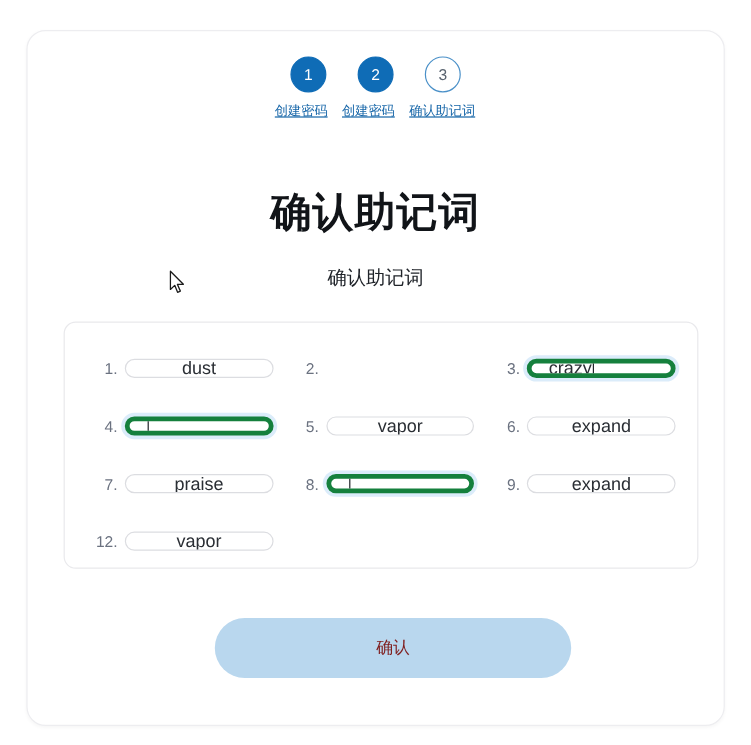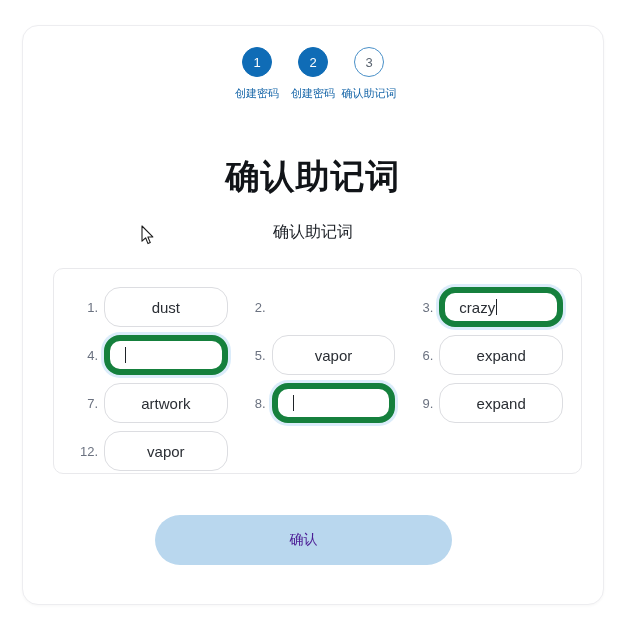--- a/index.html
+++ b/index.html
@@ -69,23 +69,23 @@
   .step-circle.todo {
     background: #ffffff;
     border: 1px solid #4a90c8;
     color: #5a6470;
   }
   .step-label {
     margin-top: 9px;
     font-size: 11px;
     line-height: 14px;
     color: #1565a8;
-    text-align: center;
     width: 56px;
     word-break: break-all;
+    text-decoration: underline;
   }
   .step-bar {
     height: 2px;
     background: #0f6cb6;
     flex: 1 1 auto;
     margin-top: 14px;
     min-width: 0;
   }
 
   
@@ -139,60 +139,60 @@
     font-size: 13px;
     color: #6b7280;
     width: 26px;
     text-align: right;
     margin-right: 6px;
     flex: 0 0 26px;
     user-select: none;
   }
   .word-box {
     flex: 1 1 auto;
-    height: 40px;
+    height: 16px;
     box-sizing: border-box;
     border: 1px solid #dcdde1;
     border-radius: 16px;
     background: #ffffff;
     display: flex;
     align-items: center;
     justify-content: center;
     font-size: 15px;
     color: #2a2e34;
     position: relative;
     overflow: hidden;
   }
   .word-box.focused {
-    border: 6px solid #15803d;
+    border: 4px solid #15803d;
     box-shadow: 0 0 0 3px rgba(90,170,230,0.22);
     justify-content: flex-start;
     padding-left: 14px;
   }
   .caret {
     display: inline-block;
     width: 1px;
     height: 16px;
     background: #1f2328;
     margin-left: 1px;
     vertical-align: middle;
   }
 
   
   .confirm-btn {
     position: absolute;
-    left: 132px;
+    left: 156px;
     top: 489px;
     width: 297px;
     height: 50px;
     box-sizing: border-box;
     border: none;
     border-radius: 25px;
     background: #b9d7ee;
-    color: #4c1d95;
+    color: #7f1d1d;
     font-size: 14px;
     font-family: "Liberation Sans", "DejaVu Sans", sans-serif;
     display: flex;
     align-items: center;
     justify-content: center;
     cursor: default;
   }
 
   
   .cursor {
@@ -276,21 +276,21 @@
         </div>
         <div class="word-cell">
           <span class="word-num">6.</span>
           <div class="word-box">
             <span>expand</span>
           </div>
         </div>
         <div class="word-cell">
           <span class="word-num">7.</span>
           <div class="word-box">
-            <span>artwork</span>
+            <span>praise</span>
           </div>
         </div>
         <div class="word-cell">
           <span class="word-num">8.</span>
           <div class="word-box focused">
             <span></span>
             <span class="caret"></span>
           </div>
         </div>
         <div class="word-cell">

